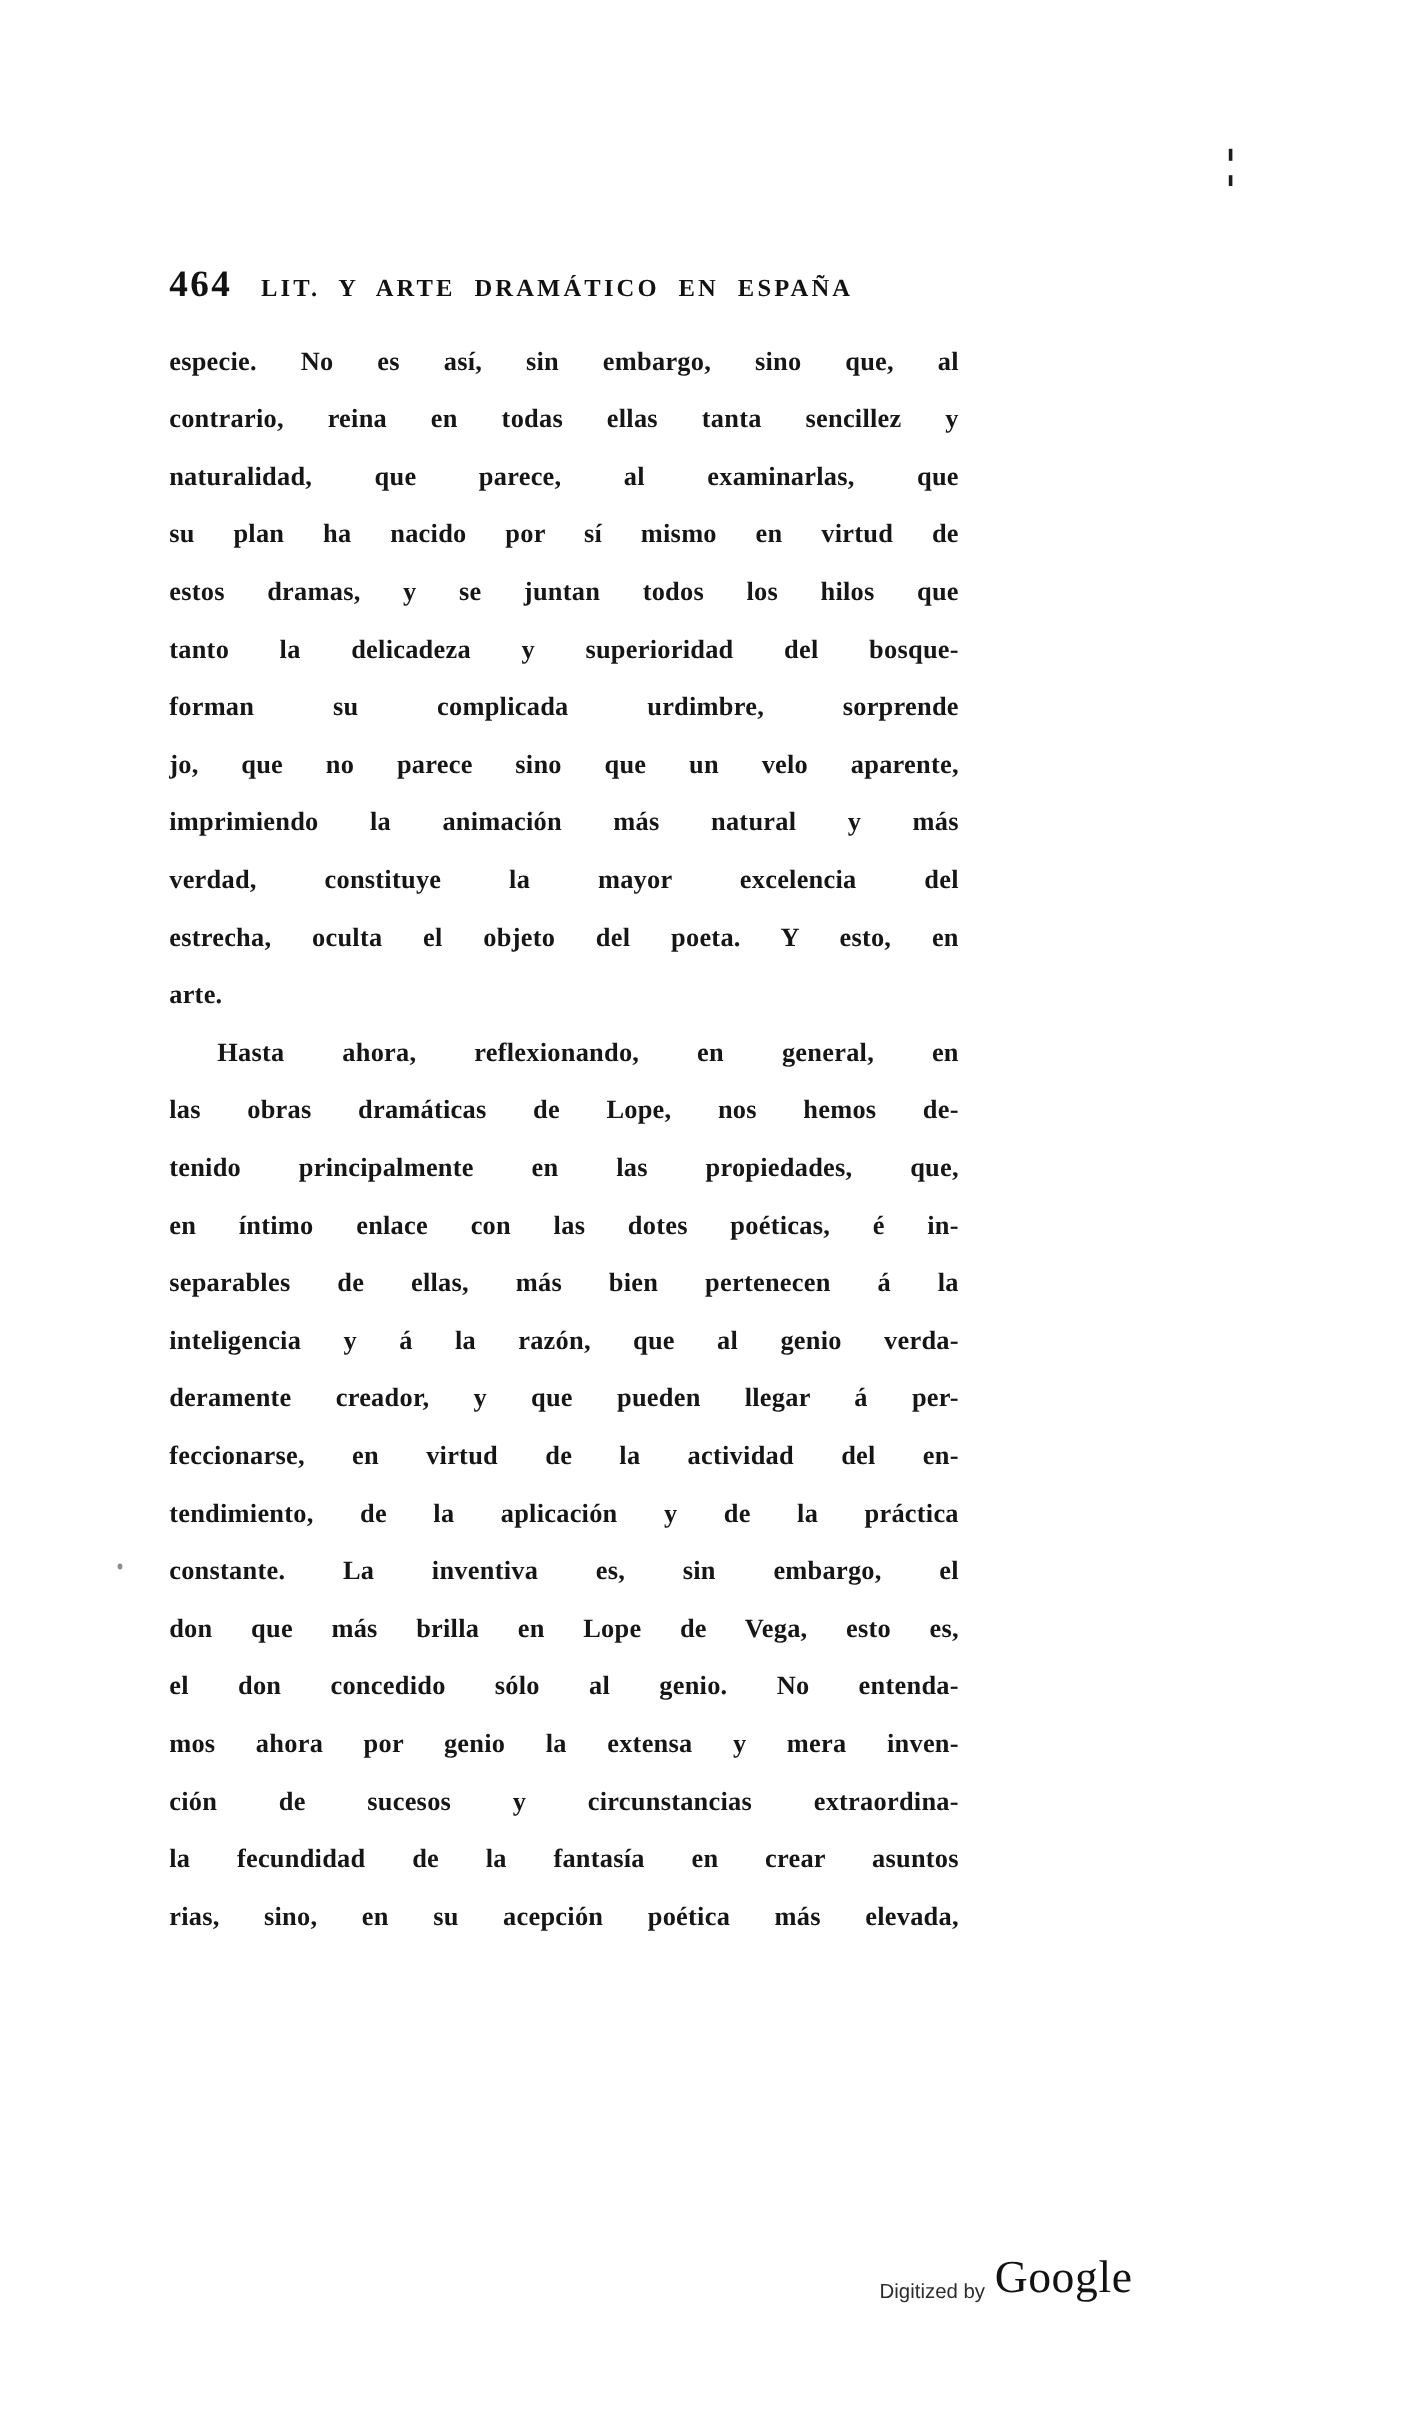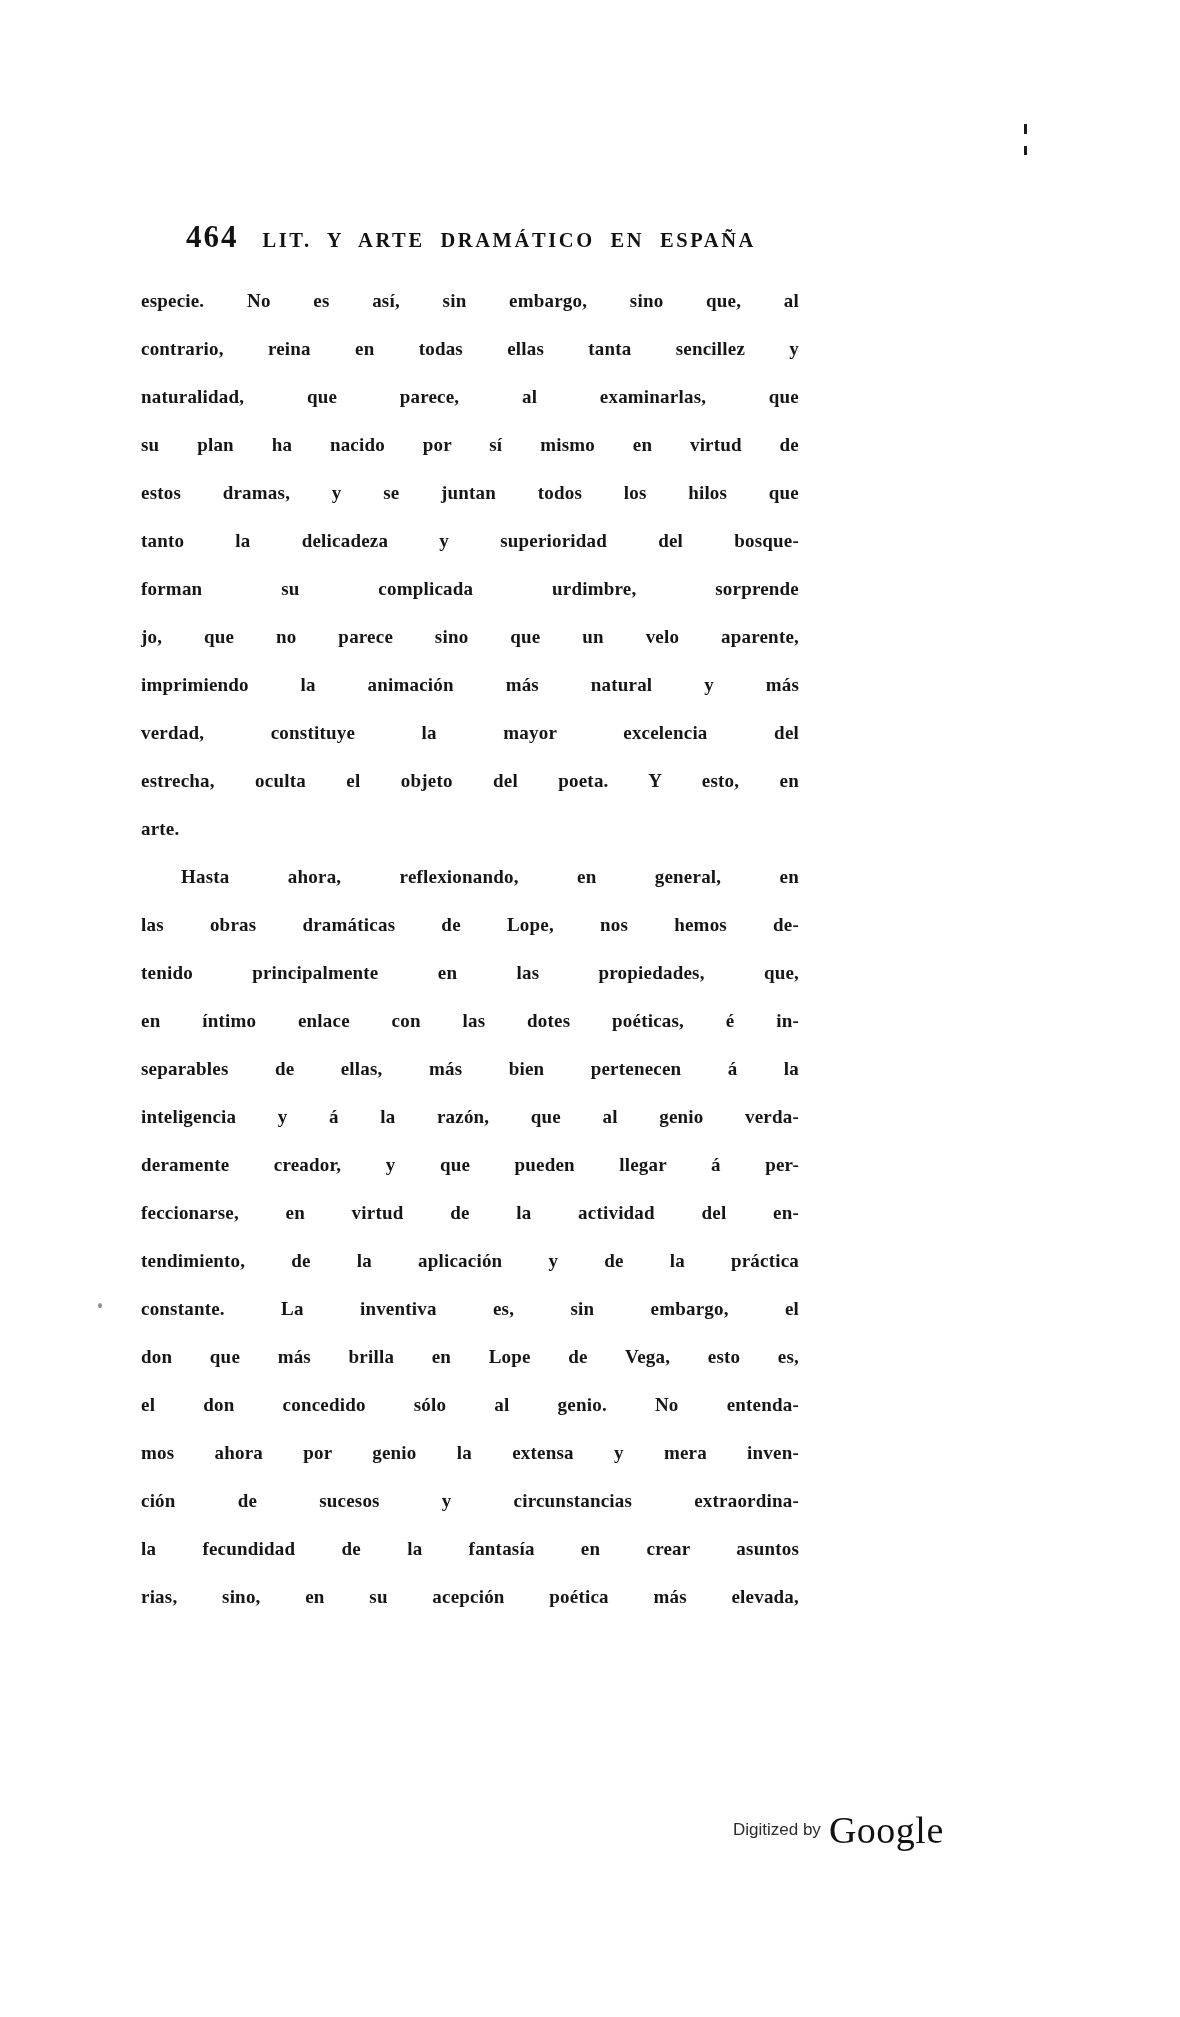--- a/index.html
+++ b/index.html
@@ -19,21 +19,20 @@
   }
   
   .running-head {
     position: absolute;
     left: 141px;
     top: 219px;
     width: 660px;
     display: flex;
     align-items: baseline;
     white-space: nowrap;
-    justify-content: center;
   }
   .page-number {
     font-size: 31px;
     font-weight: bold;
     letter-spacing: 2px;
     color: #121212;
   }
   .head-title {
     margin-left: 24px;
     font-size: 20.5px;
@@ -45,21 +44,21 @@
   
   .body-text {
     position: absolute;
     left: 141px;
     top: 277px;
     width: 658px;
   }
   .line {
     height: 48px;
     line-height: 48px;
-    font-size: 19px;
+    font-size: 22px;
     font-weight: bold;
     color: #161616;
     text-align: justify;
     text-align-last: justify;
     letter-spacing: 0.2px;
   }
   .line.flush-left { text-align-last: left; }
   .line.indent { text-indent: 40px; font-family: Liberation Serif, serif; }
   
   .ink-mark-1 {
@@ -84,23 +83,23 @@
     top: 1303px;
     width: 4px;
     height: 5px;
     border-radius: 50%;
     background: #8d8d8d;
   }
   
   .footer {
     position: absolute;
     left: 733px;
-    top: 1808px;
+    top: 1876px;
     display: flex;
-    align-items: center;
+    align-items: flex-end;
     white-space: nowrap;
   }
   .digitized-by {
     font-family: "Liberation Sans", sans-serif;
     font-size: 17px;
     color: #2c2c2c;
   }
   .google-logo {
     font-family: Liberation Serif, serif;
     font-size: 38px;

